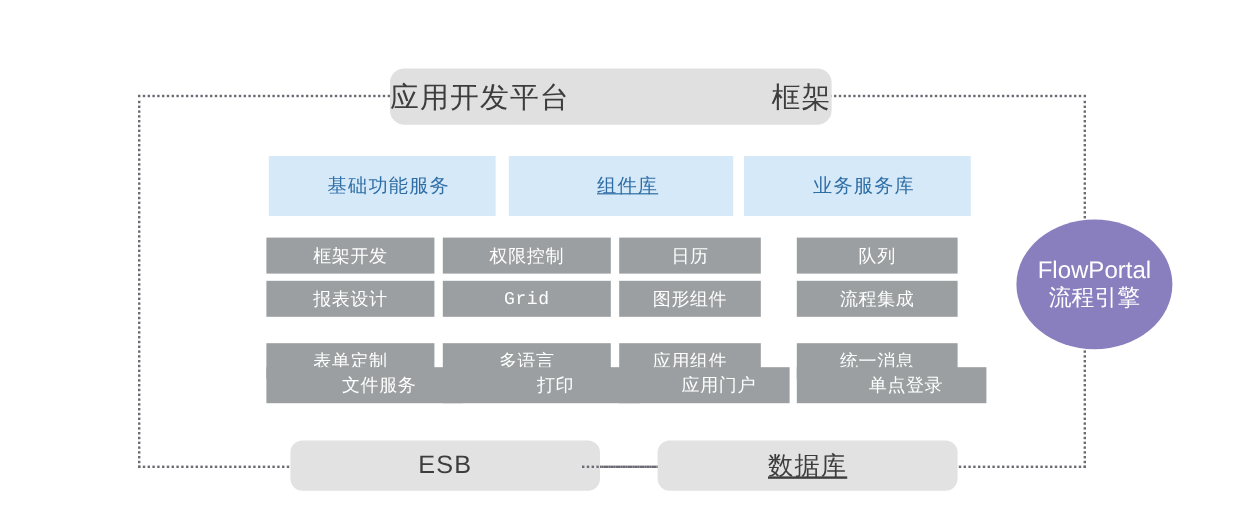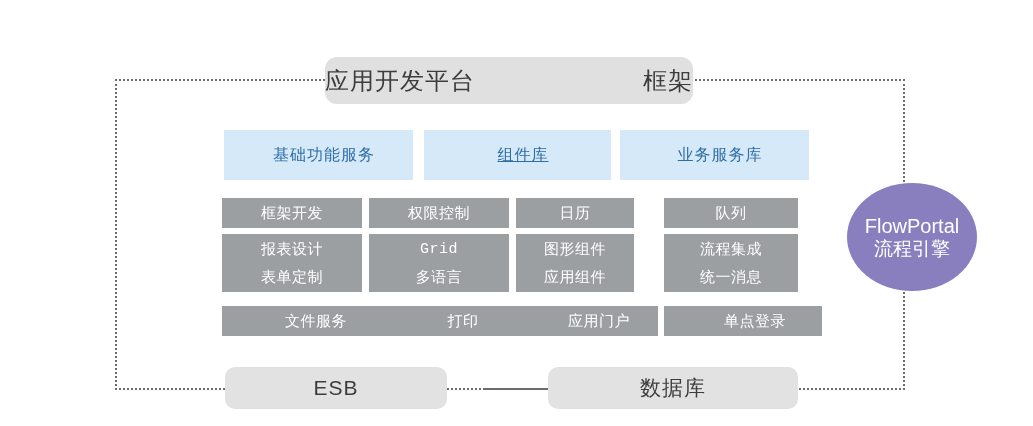--- a/index.html
+++ b/index.html
@@ -78,21 +78,21 @@
     color: #ffffff;
     font-size: 15px;
     letter-spacing: 0.5px;
   }
   .col-0 { left: 222px; width: 140px; }
   .col-1 { left: 369px; width: 140px; }
   .col-2 { left: 516px; width: 118px; }
   .col-3 { left: 664px; width: 134px; text-align: center; }
   .row-0 { top: 198px; }
   .row-1 { top: 234px; font-family: Liberation Mono, monospace; }
-  .row-2 { top: 262px; }
+  .row-2 { top: 286px; }
   .row-3 { top: 306px; padding-left: 24px; }
 
   
   .ellipse {
     position: absolute;
     display: flex;
     flex-direction: column;
     align-items: center;
     justify-content: center;
     border-radius: 50%;
@@ -124,22 +124,22 @@
     height: 42px;
     background: #e2e2e2;
     border-radius: 10px;
     display: flex;
     align-items: center;
     justify-content: center;
     color: #3d3d3d;
     font-size: 21px;
     letter-spacing: 1px;
   }
-  .bottom-0 { left: 225px; width: 222px; }
-  .bottom-1 { left: 548px; width: 250px; }
+  .bottom-0 { left: 242px; width: 258px; }
+  .bottom-1 { left: 548px; width: 250px; text-decoration: underline; }
 
   
   .dot-connector {
     position: absolute;
     top: 388px;
     left: 485px;
     width: 62px;
     height: 0;
     border-top: 2px dotted #6b6b74;
   }

